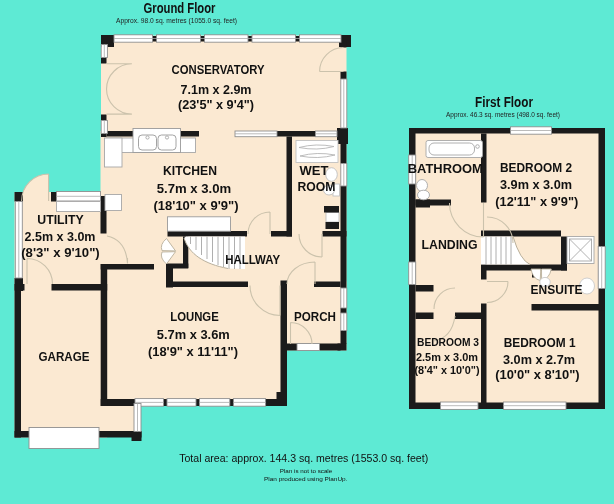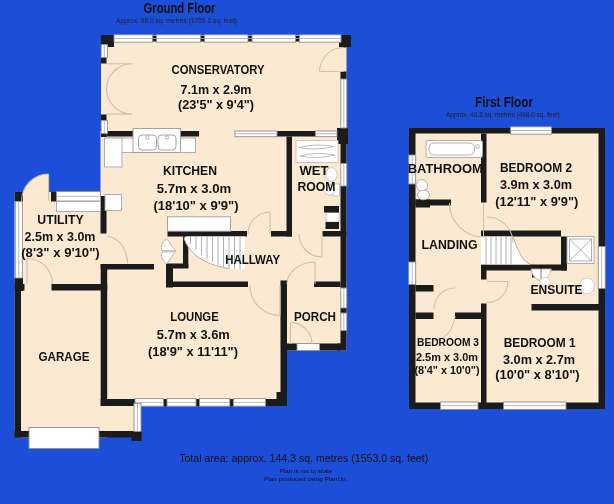--- a/index.html
+++ b/index.html
@@ -1,16 +1,16 @@
 <!DOCTYPE html>
 <html><head>
 <meta charset="utf-8">
 <style>
   html,body{margin:0;padding:0;background:#ffffff;}
-  #page{position:relative;width:614px;height:504px;background:#1d4ed8;overflow:hidden;
+  #page{position:relative;width:614px;height:504px;background:#5eead4;overflow:hidden;
     font-family:"Liberation Sans", sans-serif;}
   svg{position:absolute;left:0;top:0;}
   text{font-family:"Liberation Sans", sans-serif;fill:#111;}
   .rl{font-size:13px;font-weight:bold;}
   .rs{font-size:11px;font-weight:bold;}
   .tt{font-size:14.5px;font-weight:bold;}
   .st{font-size:7.6px;font-weight:normal;fill:#222;}
 </style>
 </head>
 <body>

